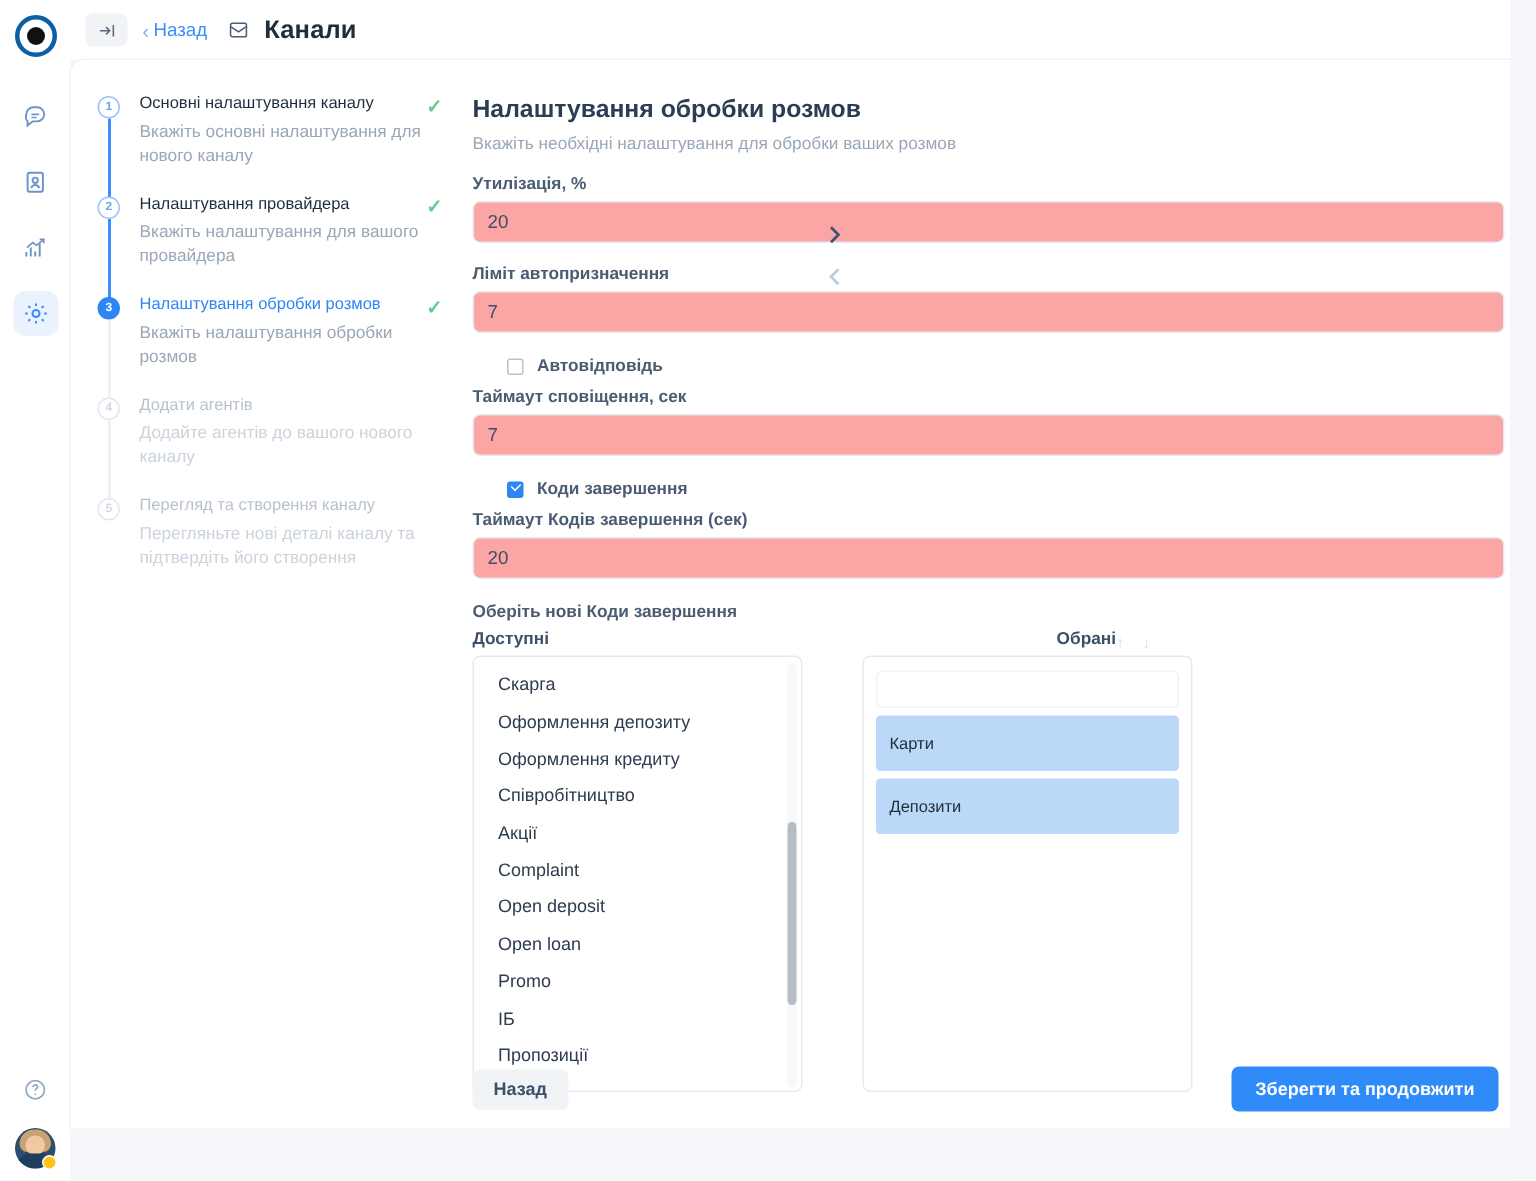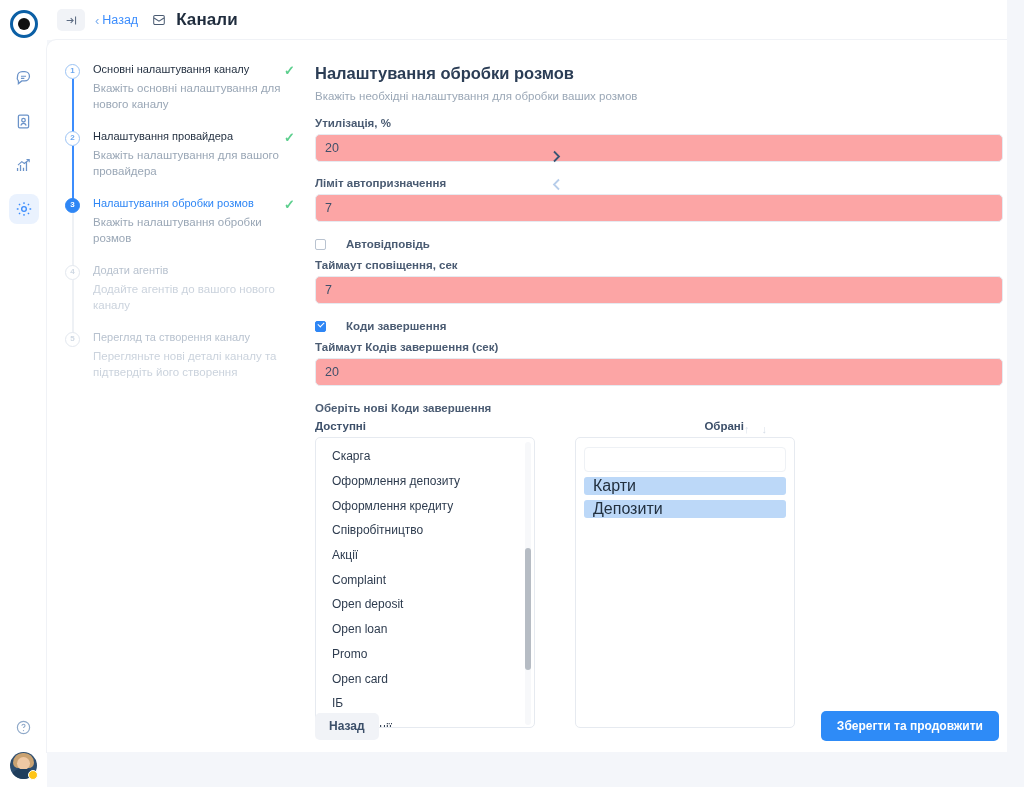--- a/index.html
+++ b/index.html
@@ -105,21 +105,21 @@
   .form-area { flex: 1; padding: 24px 14px 0 10px; position: relative; }
   .form-title { font-size: 16.5px; font-weight: 700; color: #2b3d55; }
   .form-sub { font-size: 11.5px; color: #9aa7b6; margin-top: 7px; }
   .field { margin-top: 15px; }
   .field-label { font-size: 11.5px; color: #4a5b72; font-weight: 600; margin-bottom: 5px; }
   .field-input {
     width: 688px; height: 28px; border: 1px solid #e6eaf0; border-radius: 5px;
     background: #fca5a5; display: flex; align-items: center; padding: 0 9px;
     font-size: 12.5px; color: #41506a;
   }
-  .chk-row { display: flex; align-items: center; gap: 20px; margin-top: 16px; }
+  .chk-row { display: flex; align-items: center; gap: 9px; margin-top: 16px; margin-left: 23px; }
   .chk {
     width: 11px; height: 11px; border-radius: 2px; border: 1px solid #b9c3d0; background: #fff;
     flex: none;
   }
   .chk.on {
     background: #2e86f5; border-color: #2e86f5; position: relative;
   }
   .chk.on::after {
     content: ""; position: absolute; left: 2px; top: 0px; width: 5px; height: 3px;
     border-left: 1.6px solid #fff; border-bottom: 1.6px solid #fff;
@@ -159,23 +159,23 @@
   .sel-box {
     height: 291px; border: 1px solid #e6eaf0; border-radius: 5px; background: #fff;
     padding: 9px 8px 0 8px;
   }
   .search-input {
     width: 100%; height: 25px; border: 1px solid #eef1f5; border-radius: 4px;
     display: flex; align-items: center; padding: 0 9px;
     font-size: 12px; color: #c3cbd6;
   }
   .sel-item {
-    height: 18px; background: #bcd8f8; border-radius: 3px;
+    height: 37px; background: #bcd8f8; border-radius: 3px;
     display: flex; align-items: center; padding-left: 9px;
-    font-size: 16px; color: #22303f; margin-top: 5px;
+    font-size: 11px; color: #22303f; margin-top: 5px;
   }
 
   
   .footer {
     position: absolute; left: 0; right: 14px; bottom: 0; height: 52px;
     display: flex; align-items: center; justify-content: space-between;
     padding: 0 4px 0 10px;
   }
   .btn-back {
     height: 27px; padding: 0 14px; border-radius: 5px; background: #f1f3f7;
@@ -350,21 +350,20 @@
         <div class="listbox">
           <div class="list-item">Скарга</div>
           <div class="list-item">Оформлення депозиту</div>
           <div class="list-item">Оформлення кредиту</div>
           <div class="list-item">Співробітництво</div>
           <div class="list-item">Акції</div>
           <div class="list-item">Complaint</div>
           <div class="list-item">Open deposit</div>
           <div class="list-item">Open loan</div>
           <div class="list-item">Promo</div>
-          <div class="list-item">Open card</div>
           <div class="list-item">ІБ</div>
           <div class="list-item">Пропозиції</div>
           <div class="scroll-track"></div>
           <div class="scroll-thumb"></div>
         </div>
       </div>
 
       <div class="move-btns">
         <div class="b1">
           <svg width="9" height="13" viewBox="0 0 9 13" fill="none" stroke="currentColor" stroke-width="1.8">

